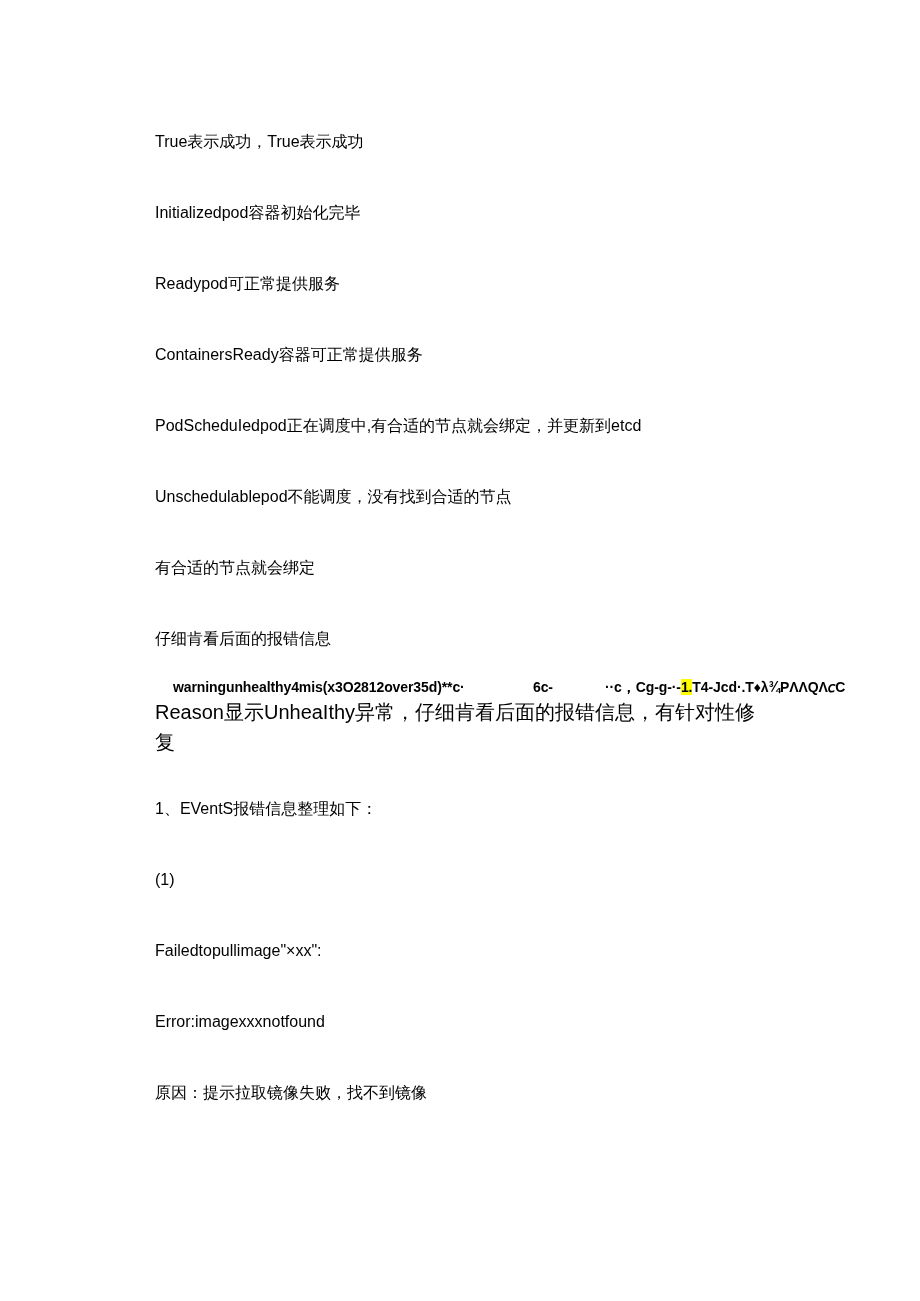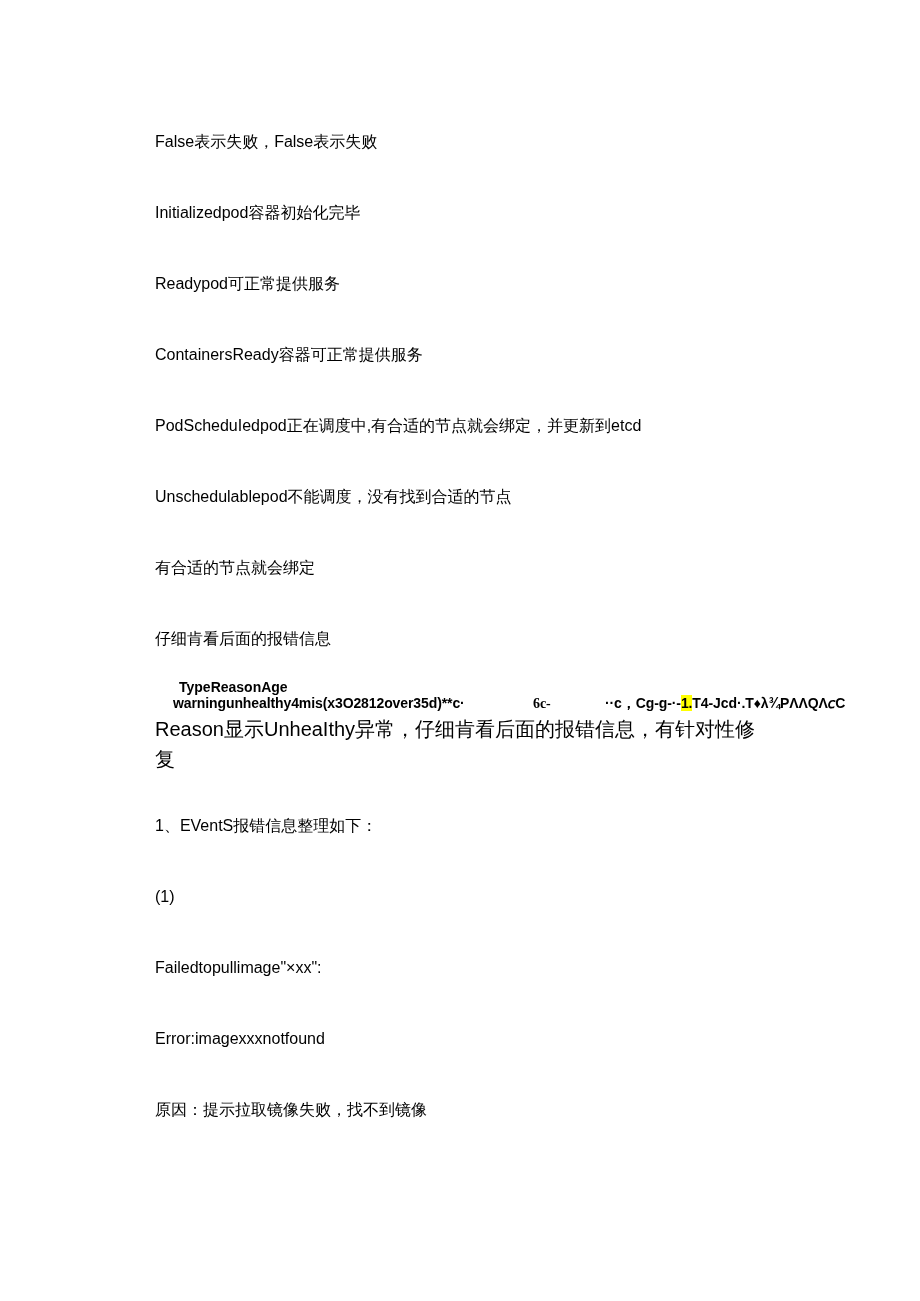--- a/index.html
+++ b/index.html
@@ -38,33 +38,32 @@
       font-size: 20px;
       line-height: 1.5;
       margin-bottom: 40px;
       margin-top: 0;
     }
     .seg { display: inline-block; }
   </style>
 </head>
 <body>
 
-<div class="para">False表示失败，False表示失败</div>
+<div class="para">True表示成功，True表示成功</div>
 <div class="para">Initializedpod容器初始化完毕</div>
 <div class="para">Readypod可正常提供服务</div>
 <div class="para">ContainersReady容器可正常提供服务</div>
 <div class="para">PodScheduIedpod正在调度中,有合适的节点就会绑定，并更新到etcd</div>
 <div class="para">Unschedulablepod不能调度，没有找到合适的节点</div>
 <div class="para">有合适的节点就会绑定</div>
 <div class="para" style="margin-bottom:34px;">仔细肯看后面的报错信息</div>
 
 <div class="events-block">
-  <div class="events-type-line">TypeReasonAge</div>
   <div class="events-warn-line">
-    <span class="seg" style="width:360px;">warningunhealthy4mis(x3O2812over35d)**c·</span><span class="seg" style="width:72px;font-family:Liberation Serif, serif;">6c-</span><span class="seg">··c，Cg-g-·-</span><span class="hl">1.</span><span>T4-Jcd·.T♦λ¾PΛΛQΛ𝘤C</span>
+    <span class="seg" style="width:360px;">warningunhealthy4mis(x3O2812over35d)**c·</span><span class="seg" style="width:72px;">6c-</span><span class="seg">··c，Cg-g-·-</span><span class="hl">1.</span><span>T4-Jcd·.T♦λ¾PΛΛQΛ𝘤C</span>
   </div>
 </div>
 
 <div class="after-events">Reason显示UnheaIthy异常，仔细肯看后面的报错信息，有针对性修复</div>
 <div class="para">1、EVentS报错信息整理如下：</div>
 <div class="para">(1)</div>
 <div class="para">Failedtopullimage"×xx":</div>
 <div class="para">Error:imagexxxnotfound</div>
 <div class="para">原因：提示拉取镜像失败，找不到镜像</div>
 

